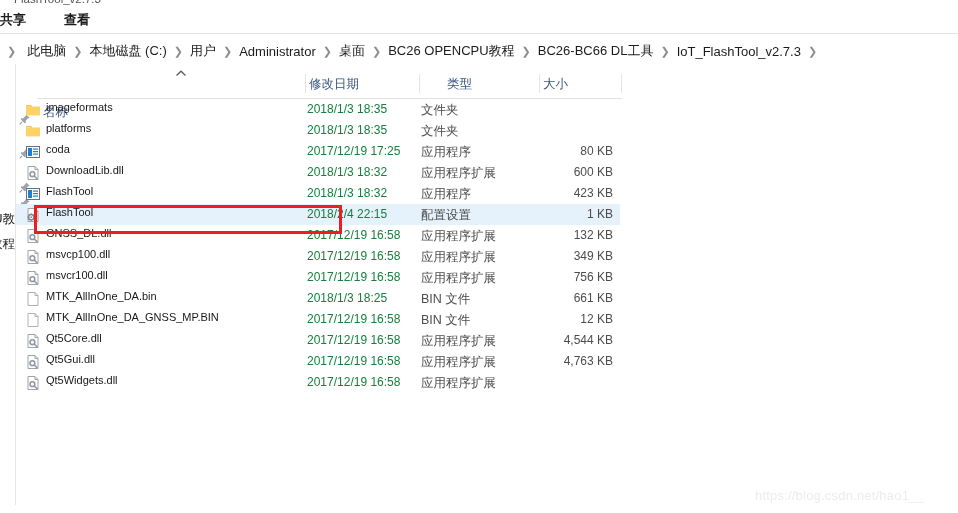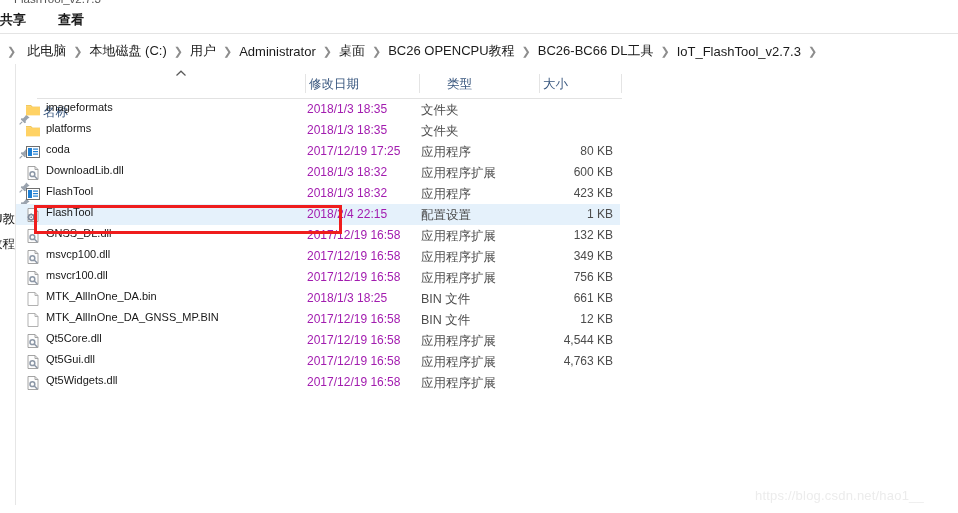--- a/index.html
+++ b/index.html
@@ -135,21 +135,21 @@
     top: 2px;
     font-size: 11px;
     color: #171717;
     white-space: nowrap;
   }
   .cell-date {
     position: absolute;
     left: 291px;
     top: 3px;
     font-size: 12px;
-    color: #a21caf;
+    color: #15803d;
     white-space: nowrap;
   }
   .cell-type {
     position: absolute;
     left: 405px;
     top: 3px;
     font-size: 12.5px;
     color: #4c4c4c;
     white-space: nowrap;
   }
@@ -224,21 +224,21 @@
     letter-spacing: 0.2px;
   }
 </style>
 </head>
 <body>
 
 <div id="window-title-clipped">FlashTool_v2.7.3</div>
 
 <div id="ribbon-tabs">
     <div class="ribbon-tab" style="left: 0px;">共享</div>
-    <div class="ribbon-tab" style="left: 58px;">查看</div>
+    <div class="ribbon-tab" style="left: 64px;">查看</div>
   </div>
 <div id="ribbon-divider"></div>
 
 <div id="address-bar">
     <span class="crumb-sep">❯</span>
     <span class="crumb lead">此电脑</span>
     <span class="crumb-sep">❯</span>
     <span class="crumb">本地磁盘 (C:)</span>
     <span class="crumb-sep">❯</span>
     <span class="crumb">用户</span>

